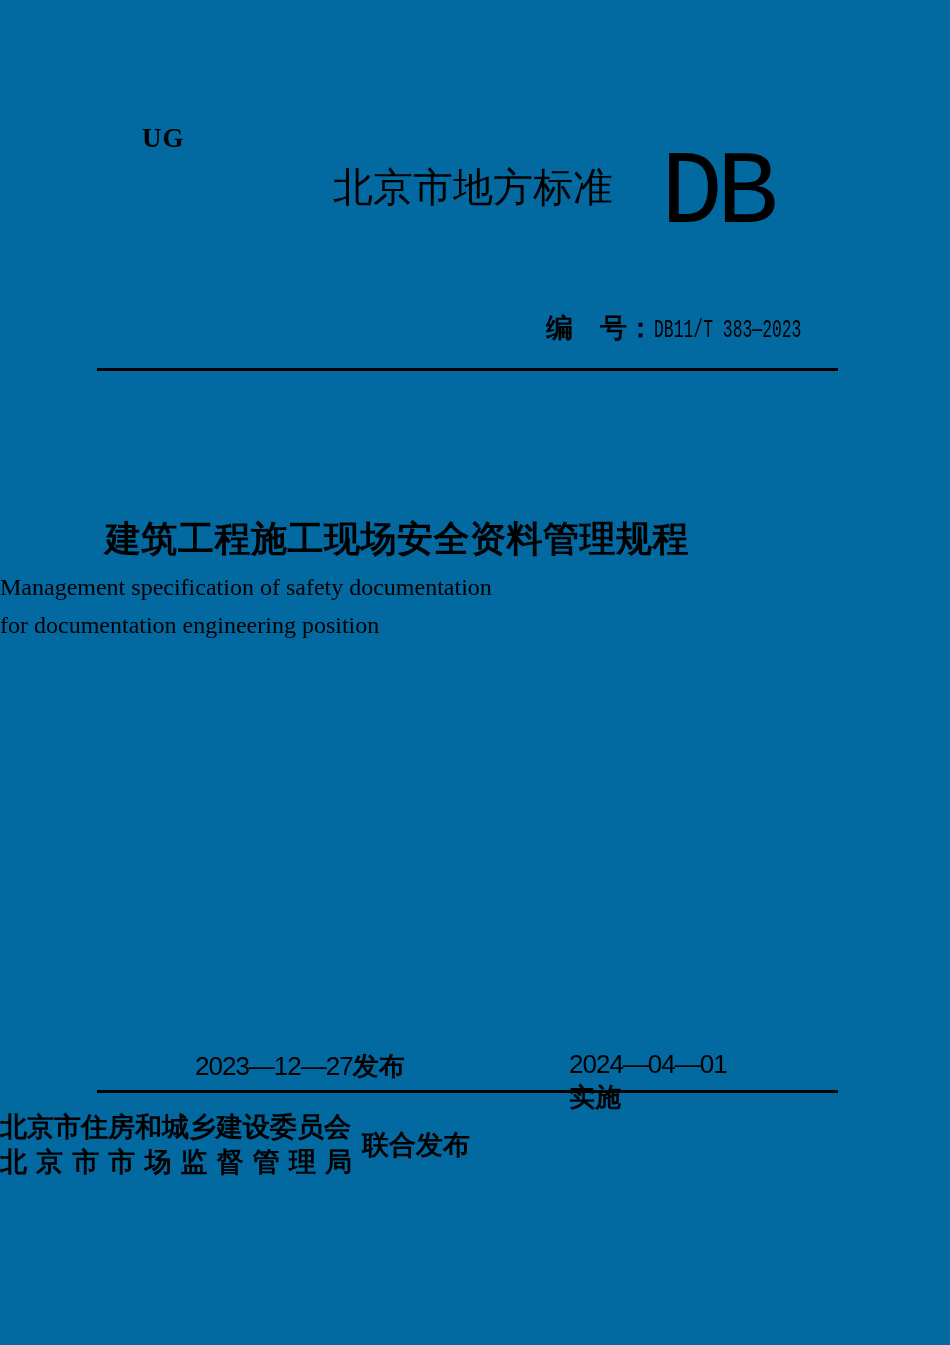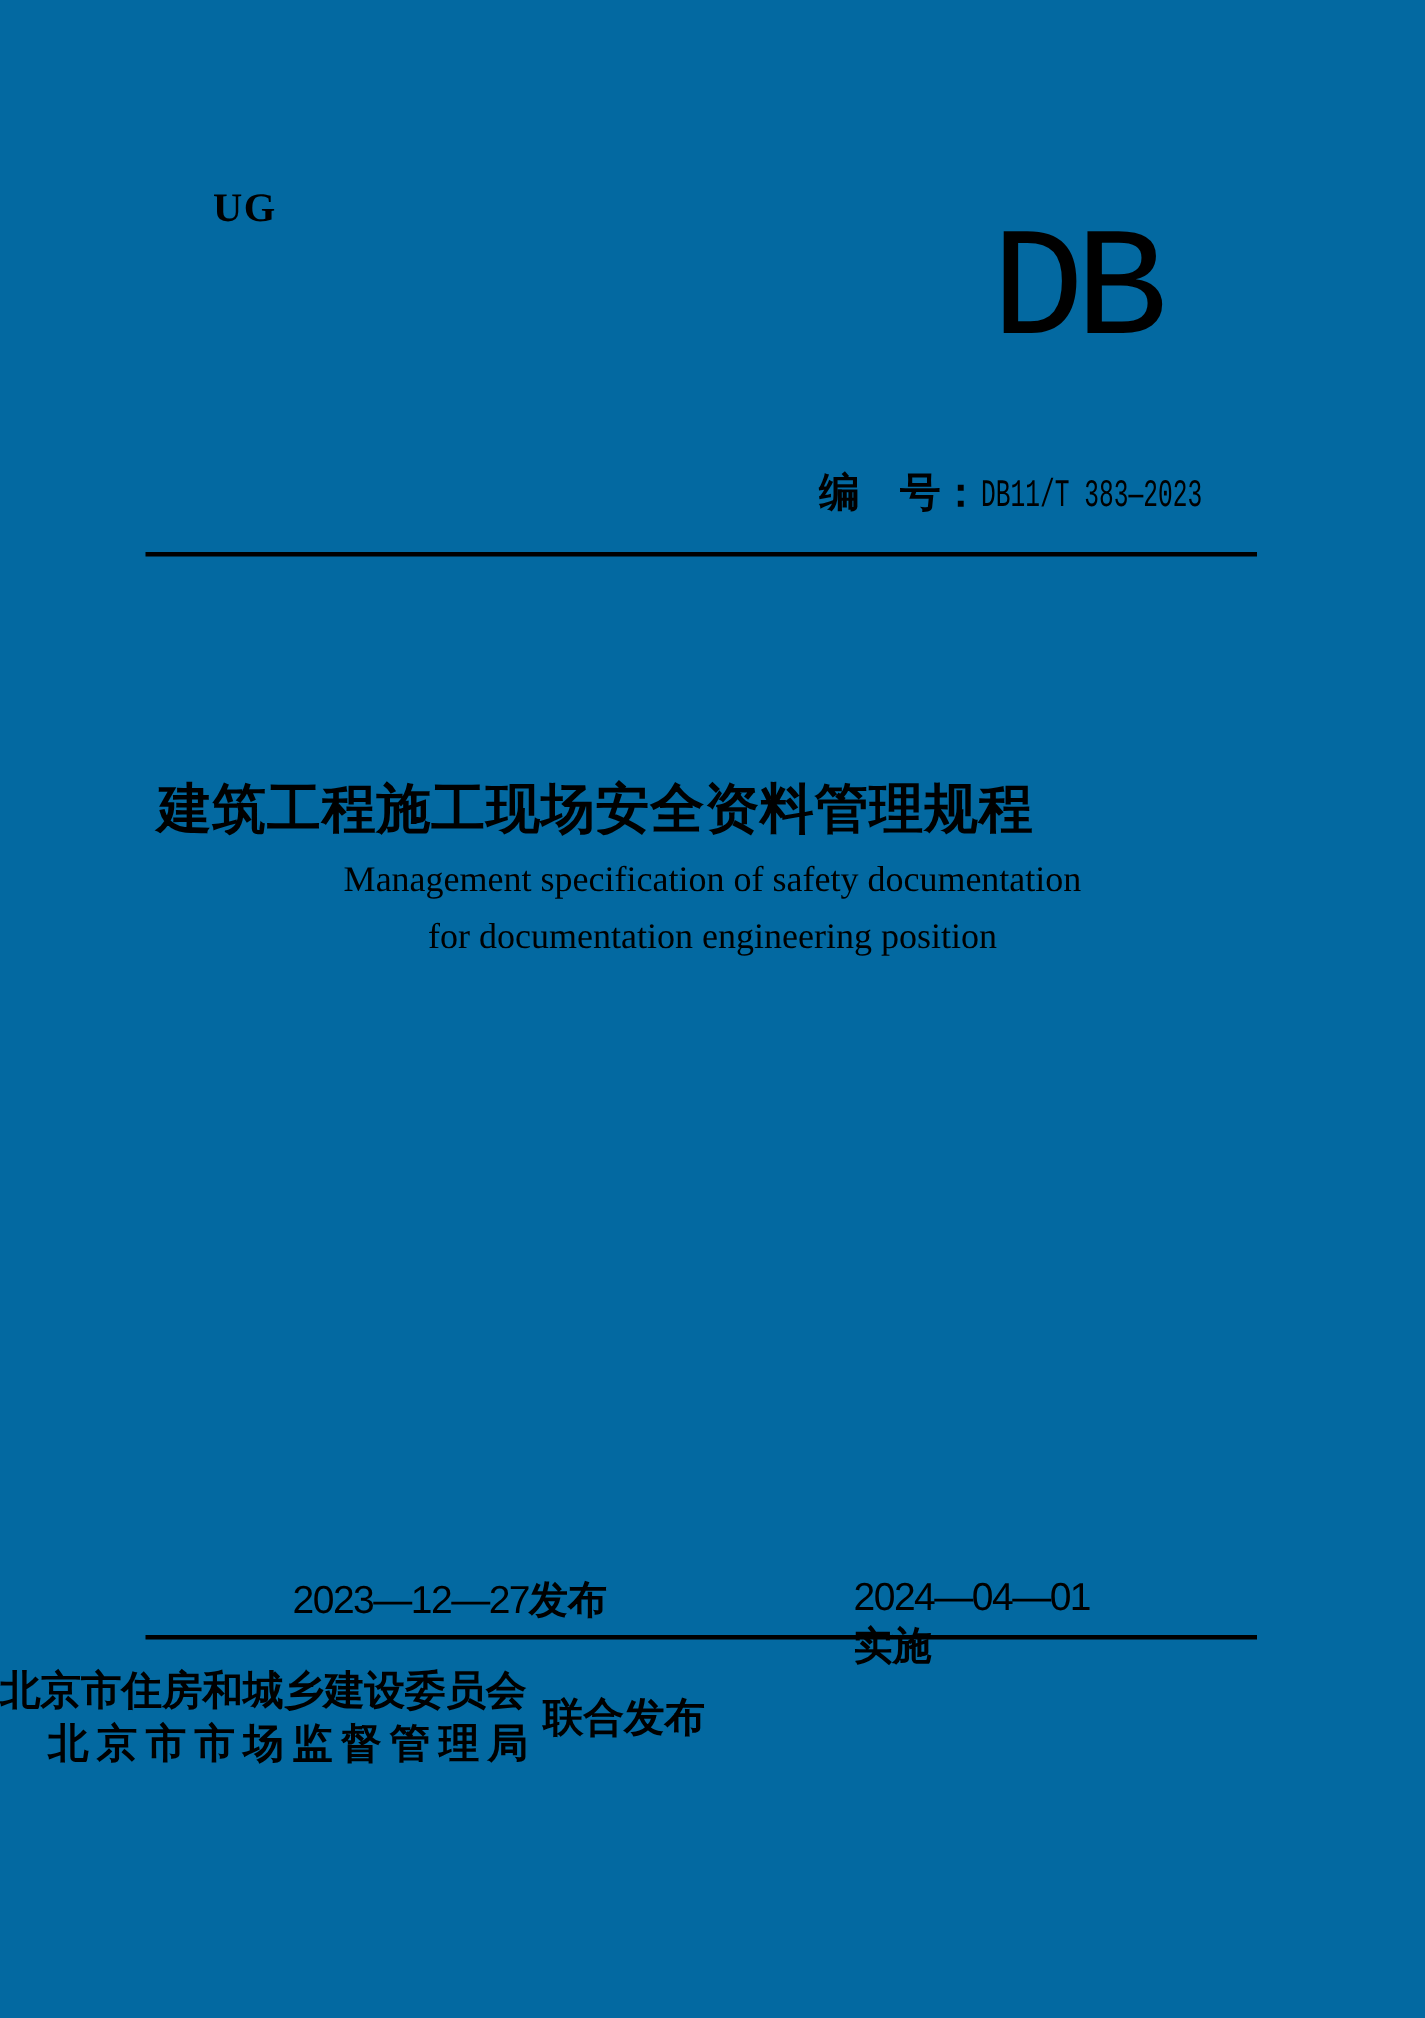--- a/index.html
+++ b/index.html
@@ -85,21 +85,21 @@
     font-size: 36px;
     font-weight: bold;
     letter-spacing: 0.5px;
     white-space: nowrap;
   }
 
   .en-title {
     position: absolute;
     left: 0;
     width: 950px;
-    text-align: center;
+    text-align: left;
     font-family: "Liberation Serif", serif;
     font-size: 24px;
     font-weight: 400;
     white-space: nowrap;
   }
   .en-line1 { top: 574px; }
   .en-line2 { top: 612px; }
 
   .date-item {
     position: absolute;
@@ -133,35 +133,35 @@
   .pub-lines {
     width: 352px;
     font-size: 27px;
     font-weight: bold;
     line-height: 1.3;
   }
   .pub-line2 {
     text-align: justify;
     text-align-last: justify;
     text-justify: inter-character;
-    margin-left: 32px;
   }
   .joint-label {
     font-size: 27px;
     font-weight: bold;
     white-space: nowrap;
   }
 </style>
 </head>
 <body>
 
 <div class="page">
 
   <div class="corner-mark">UG</div>
 
+  <div class="standard-type">北京市地方标准</div>
 
   <div class="db-logo">DB</div>
 
   <div class="number-line">
     <span class="number-label">编　号：</span>
     <span class="number-value">DB11/T 383—2023</span>
   </div>
 
   <div class="rule rule-top"></div>
 

